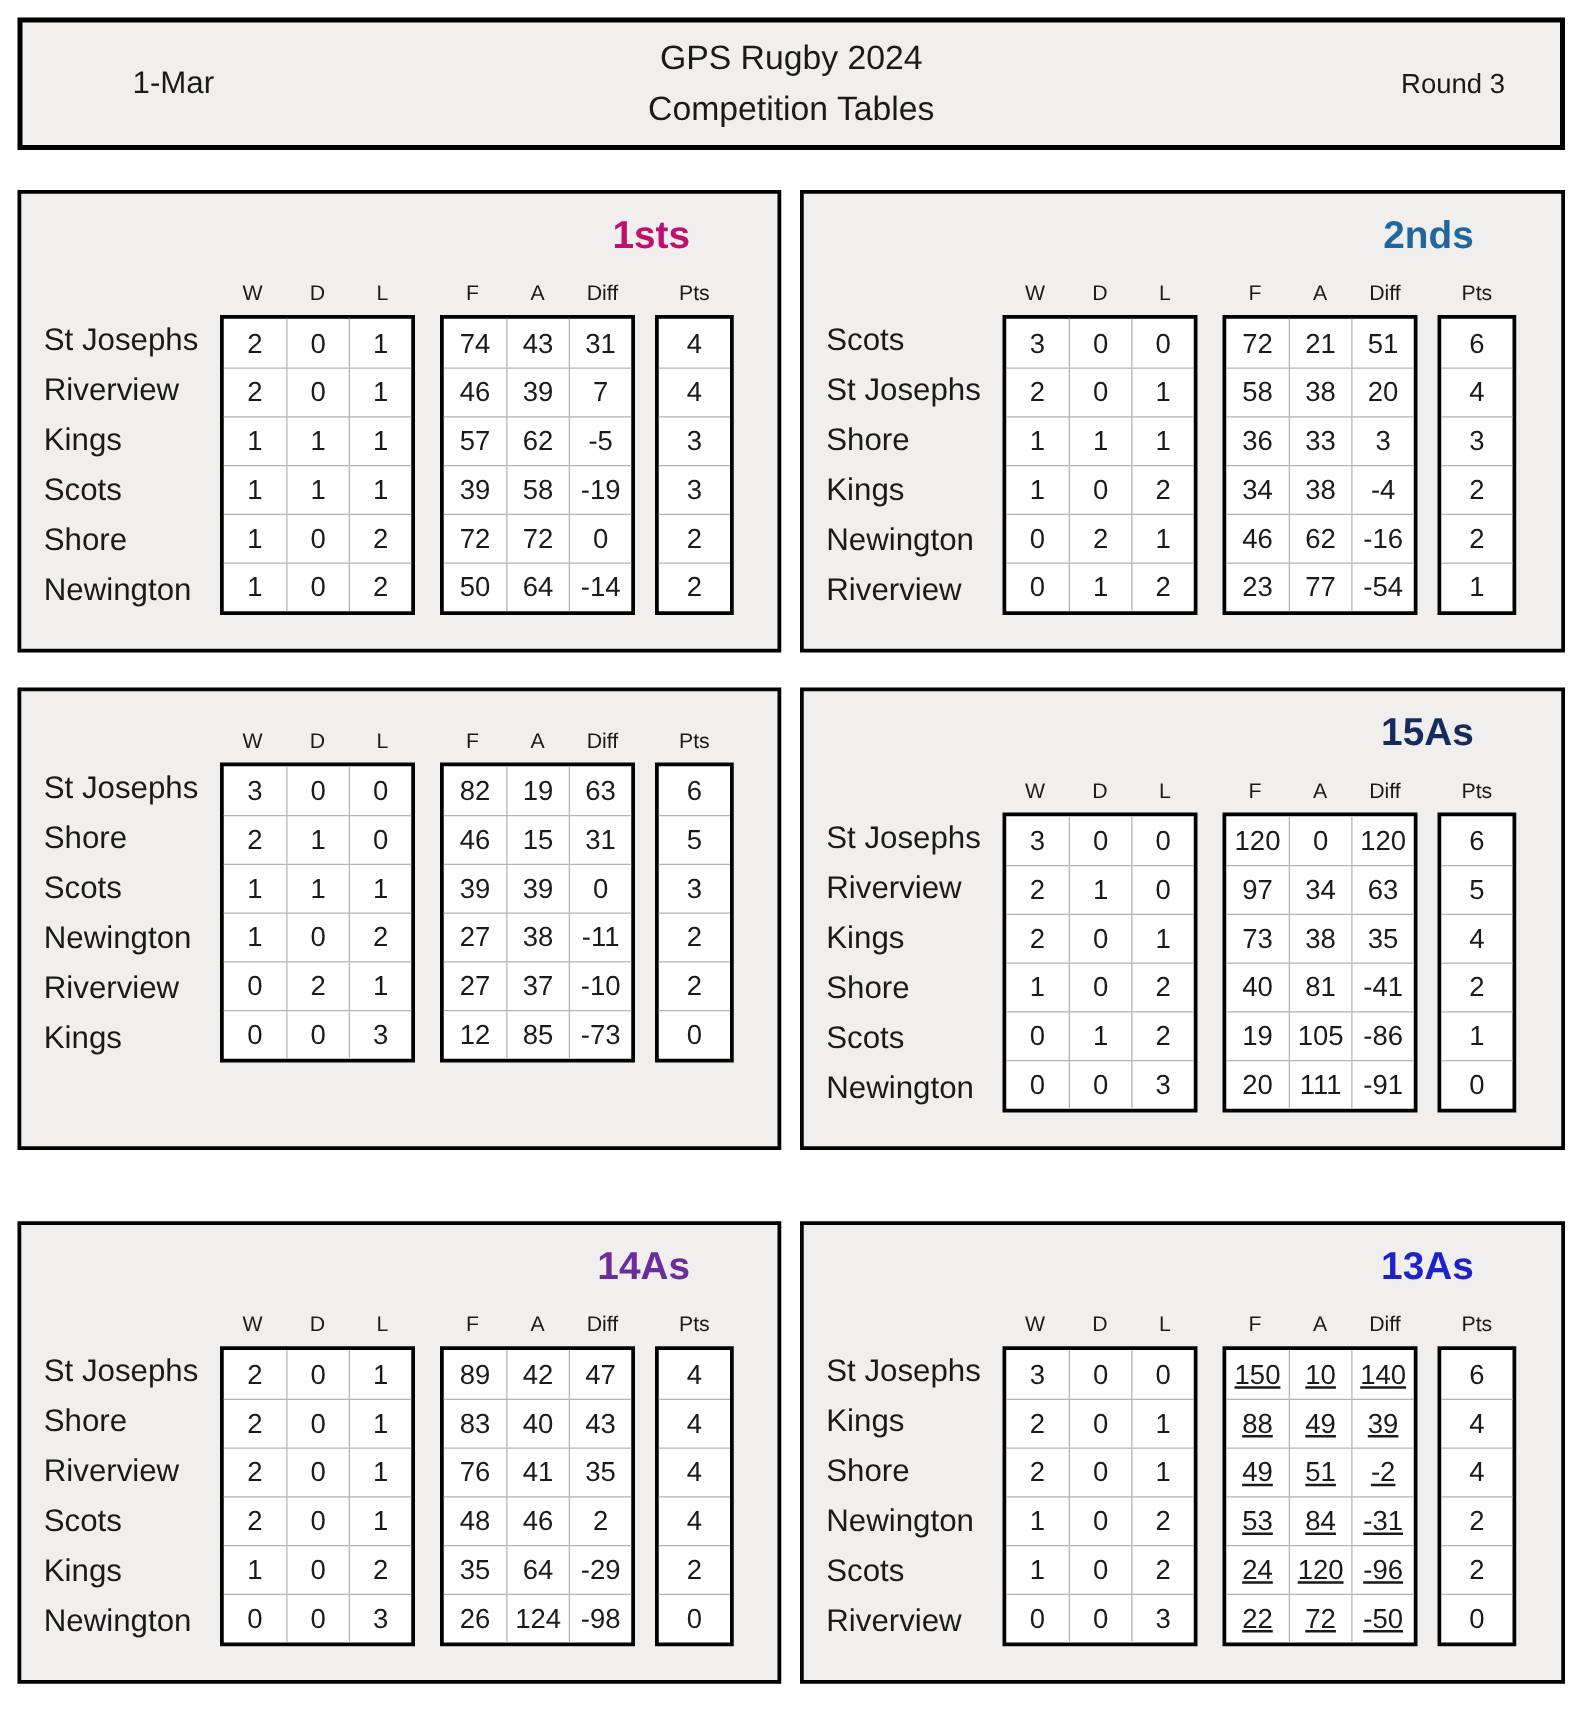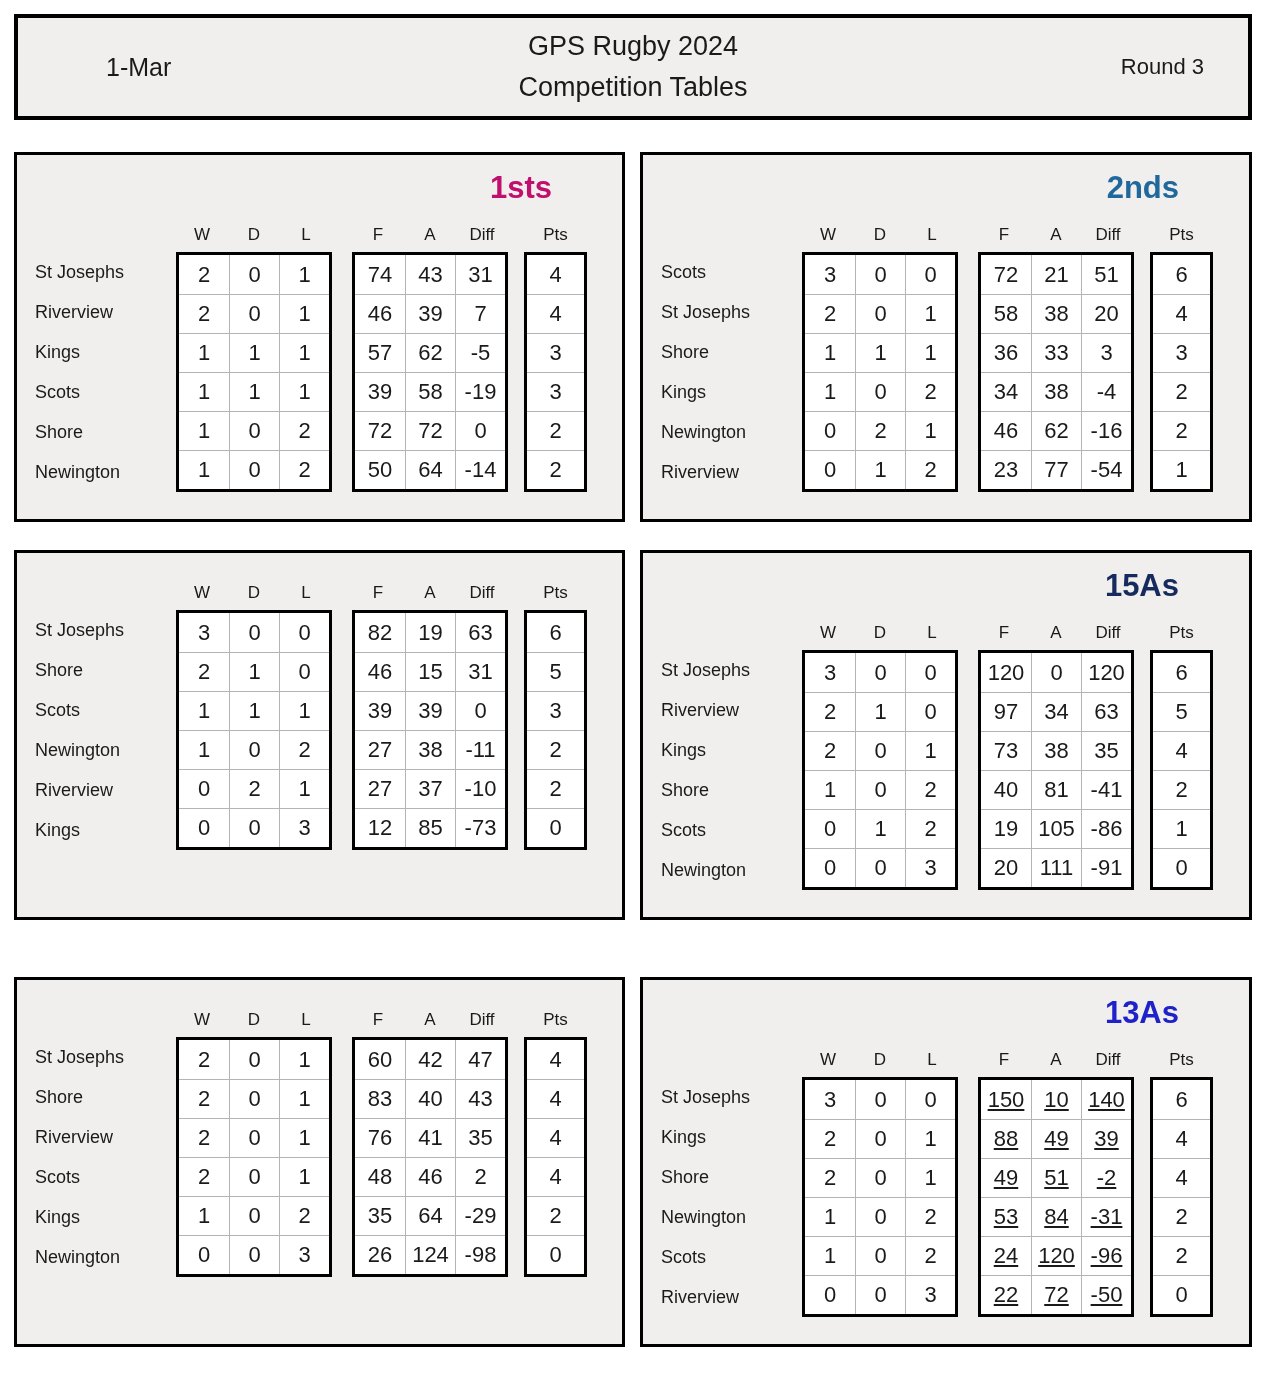--- a/index.html
+++ b/index.html
@@ -87,21 +87,21 @@
     font-size:17px;
     padding-bottom:2px;
   }
   .hdr-3 { grid-template-columns:repeat(3,1fr); }
   .hdr-1 { grid-template-columns:1fr; }
 
   .team-cell {
     grid-column:1;
     display:flex;
     align-items:center;
-    font-size:18px;
+    font-size:25px;
     padding-right:6px;
     white-space:nowrap;
     overflow:hidden;
   }
 
   .box {
     border:3px solid #000000;
     background:#ffffff;
     display:grid;
     grid-template-rows:repeat(6,1fr);
@@ -419,20 +419,21 @@
             <div class="cell bt">5</div>
             <div class="cell bt">4</div>
             <div class="cell bt">2</div>
             <div class="cell bt">1</div>
             <div class="cell bt">0</div>
           </div>
         </div>
   </section>
 
   <section class="panel">
+    <h2 class="panel-title" style="color: rgb(106, 45, 156);">14As</h2>
     <div class="ptable">
       <div class="hdr hdr-3" style="grid-column:2">
         <span>W</span>
         <span>D</span>
         <span>L</span>
       </div>
       <div class="hdr hdr-3" style="grid-column:4">
         <span>F</span>
         <span>A</span>
         <span>Diff</span>
@@ -460,21 +461,21 @@
             <div class="cell bt bl">0</div>
             <div class="cell bt bl">1</div>
             <div class="cell bt">1</div>
             <div class="cell bt bl">0</div>
             <div class="cell bt bl">2</div>
             <div class="cell bt">0</div>
             <div class="cell bt bl">0</div>
             <div class="cell bt bl">3</div>
           </div>
           <div class="box cols-3" style="grid-column: 4;">
-            <div class="cell">60</div>
+            <div class="cell">89</div>
             <div class="cell bl">42</div>
             <div class="cell bl">47</div>
             <div class="cell bt">83</div>
             <div class="cell bt bl">40</div>
             <div class="cell bt bl">43</div>
             <div class="cell bt">76</div>
             <div class="cell bt bl">41</div>
             <div class="cell bt bl">35</div>
             <div class="cell bt">48</div>
             <div class="cell bt bl">46</div>

